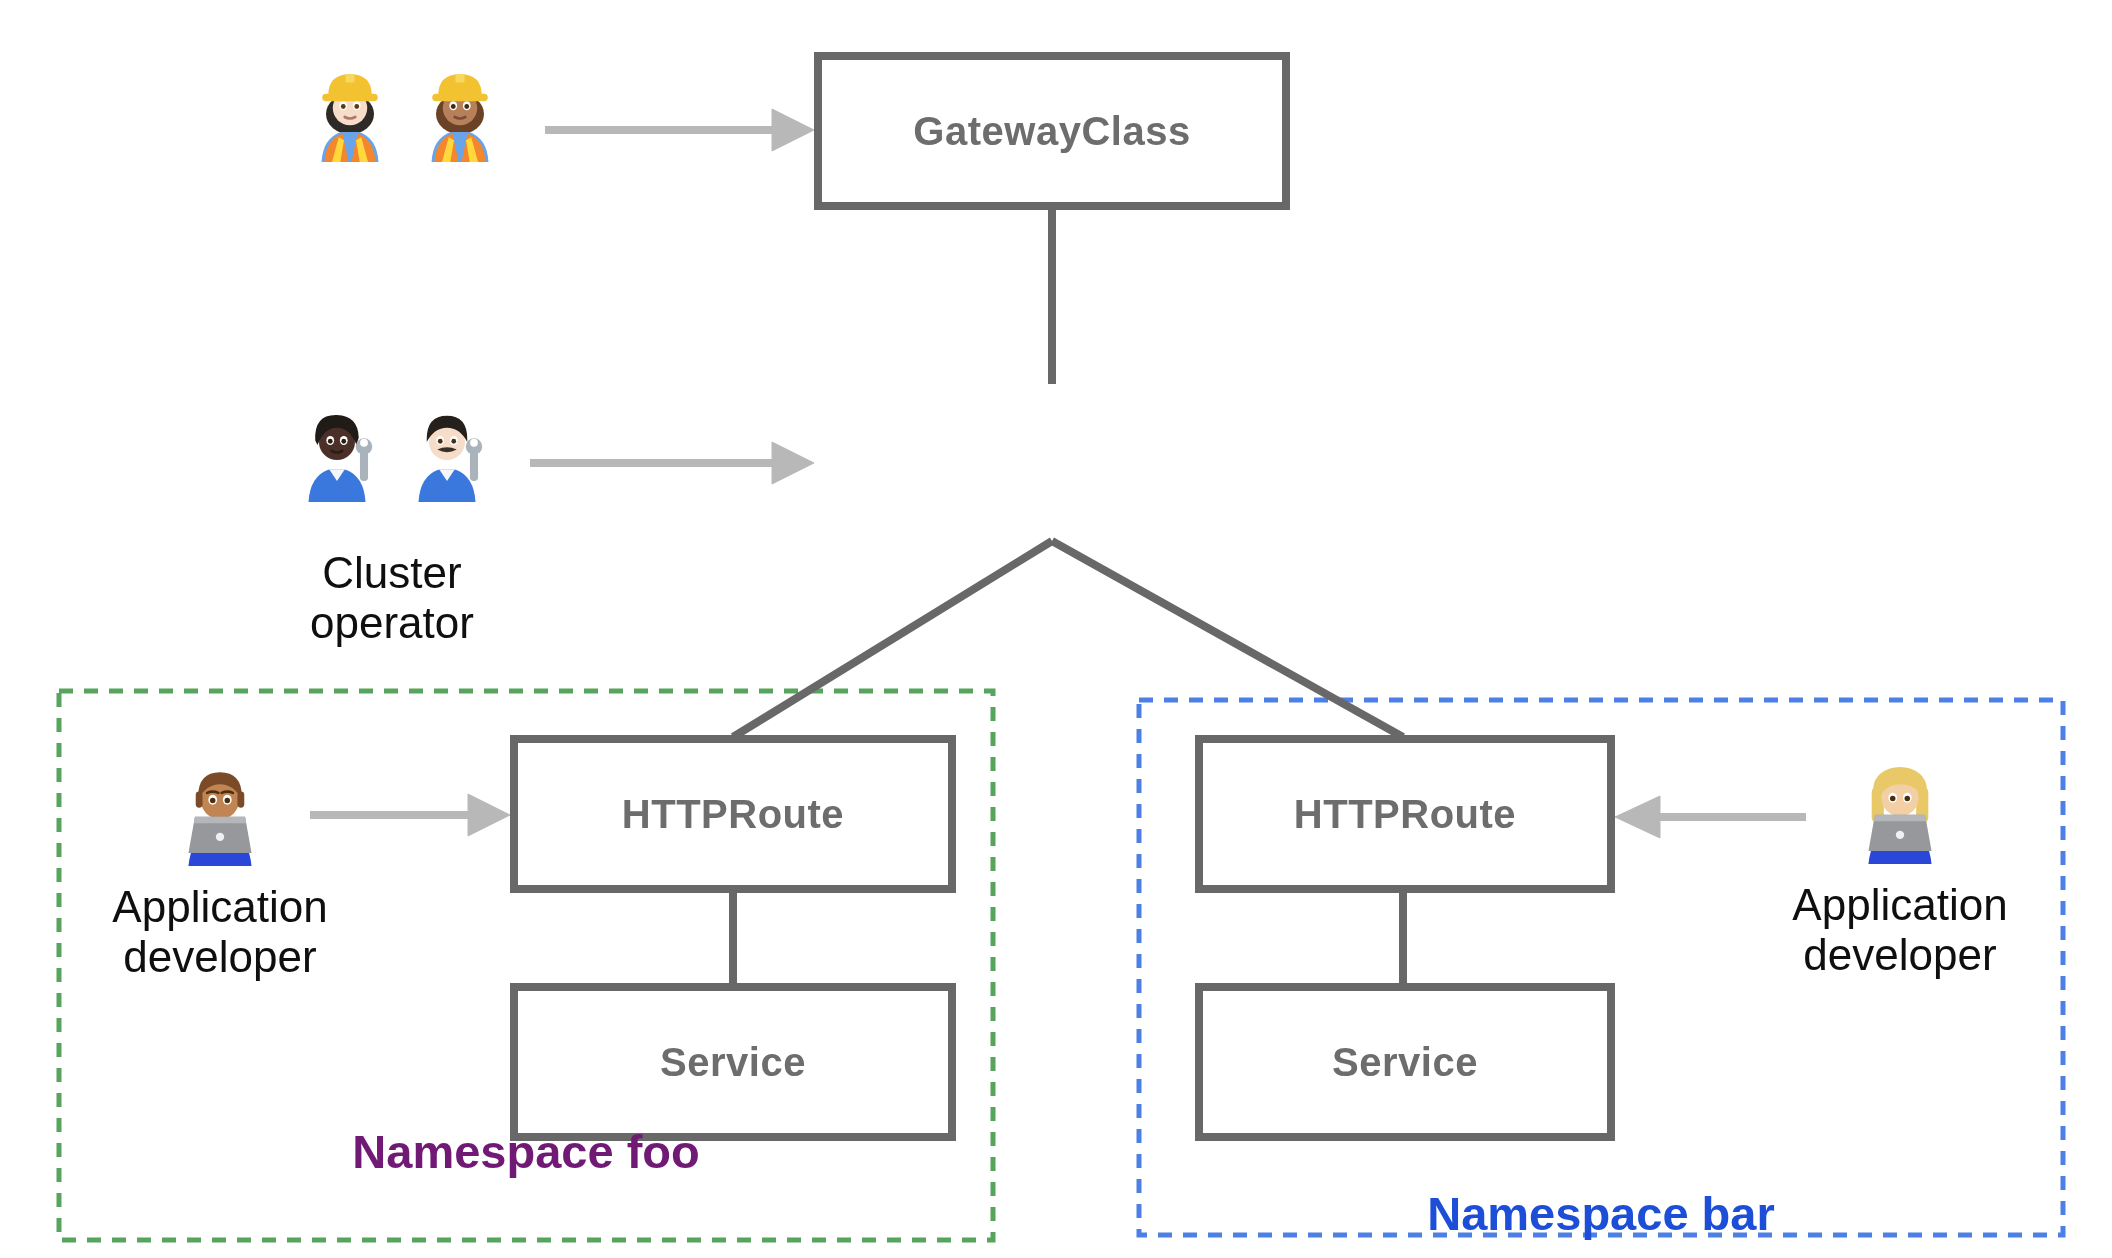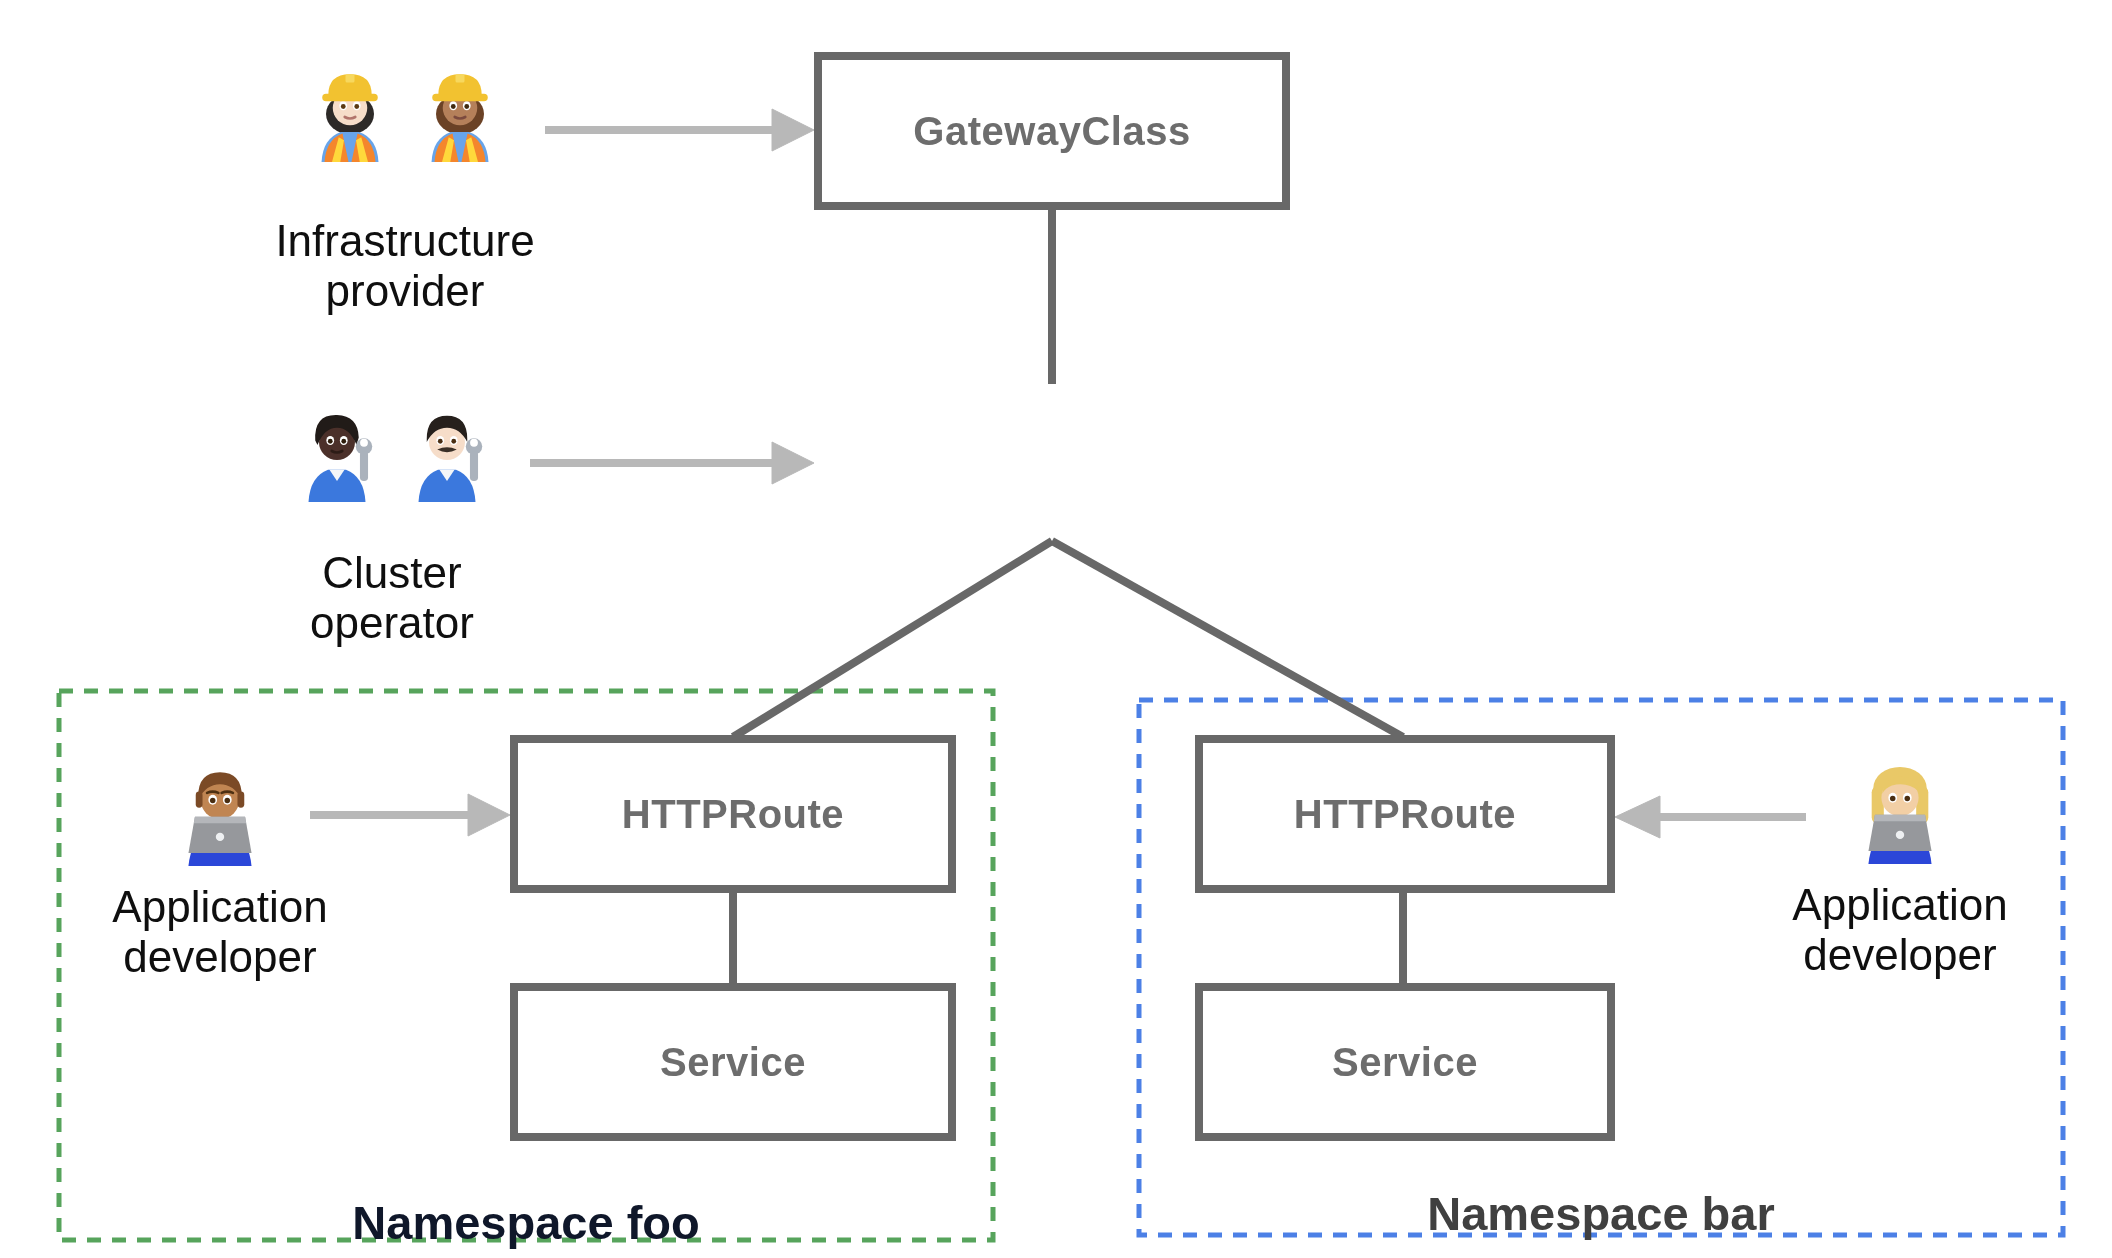--- a/index.html
+++ b/index.html
@@ -43,22 +43,22 @@
   #p-devbar  { left:1760px; top:754px; width:280px; }
   #p-devbar .plabel  { margin-top:16px; }
   .persona svg.small { width:96px; height:102px; }
   .persona svg.big   { width:104px; height:110px; }
 
   
   .ns-label {
     position:absolute; z-index:2; text-align:center;
     font-size:47px; font-weight:bold; white-space:nowrap;
   }
-  #ns-foo-label { left:59px;   top:1195px; width:934px; color:#0f172a; }
-  #ns-bar-label { left:1139px; top:1186px; width:924px; color:#404040; }
+  #ns-foo-label { left:59px;   top:1124px; width:934px; color:#701a75; }
+  #ns-bar-label { left:1139px; top:1186px; width:924px; color:#1d4ed8; }
 </style>
 </head>
 <body>
 
 <div id="canvas">
 
   <svg class="layer" width="2112" height="1258" viewBox="0 0 2112 1258">
 
     <rect x="59" y="691" width="934" height="549" fill="none" stroke="#57a45c" stroke-width="5" stroke-dasharray="14 11"></rect>
     <rect x="1139" y="700" width="924" height="535" fill="none" stroke="#4c80e6" stroke-width="5" stroke-dasharray="14 11"></rect>
@@ -132,21 +132,20 @@
         <ellipse cx="27.5" cy="30.5" rx="2.6" ry="3" fill="#ffffff"></ellipse>
           <circle cx="27.5" cy="31" r="1.6" fill="#402a10"></circle>
         <ellipse cx="36.5" cy="30.5" rx="2.6" ry="3" fill="#ffffff"></ellipse>
           <circle cx="36.5" cy="31" r="1.6" fill="#402a10"></circle>
         <path d="M28.5 38 Q32 40 35.5 38" stroke="#7c4a3e" stroke-width="1.8" fill="none" stroke-linecap="round"></path>
         <path d="M17.5 23.5 Q17.5 9.5 32 9.5 Q46.5 9.5 46.5 23.5 Z" fill="#f2c230"></path>
         <rect x="13.5" y="22.5" width="37" height="5" rx="2.5" fill="#f2c230"></rect>
         <rect x="29" y="9.5" width="6" height="5.5" rx="1" fill="#f7d85e"></rect>
       </svg>
     </div>
-    <div class="plabel">Infrastructure provider</div>
   </div>
 
   <div class="persona" id="p-cluster">
     <div class="icons">
       <svg class="small" viewBox="0 0 64 68">
         <path d="M13 68 Q14 51 26 46.5 L38 46.5 Q50 51 51 68 Z" fill="#3b78dd"></path>
         <polygon points="27,46.5 32,54 37,46.5" fill="#f4f6f8"></polygon>
         <circle cx="32" cy="28" r="12" fill="#4b302a"></circle>
         <path d="M17.5 27 Q16.5 9.5 32 10 Q46 10.5 46.5 25 L45 30 Q40.5 18.5 32 18.5 Q23.5 18.5 19 30 Z" fill="#211b18"></path>
         <ellipse cx="27.5" cy="27" rx="2.6" ry="3" fill="#ffffff"></ellipse>

